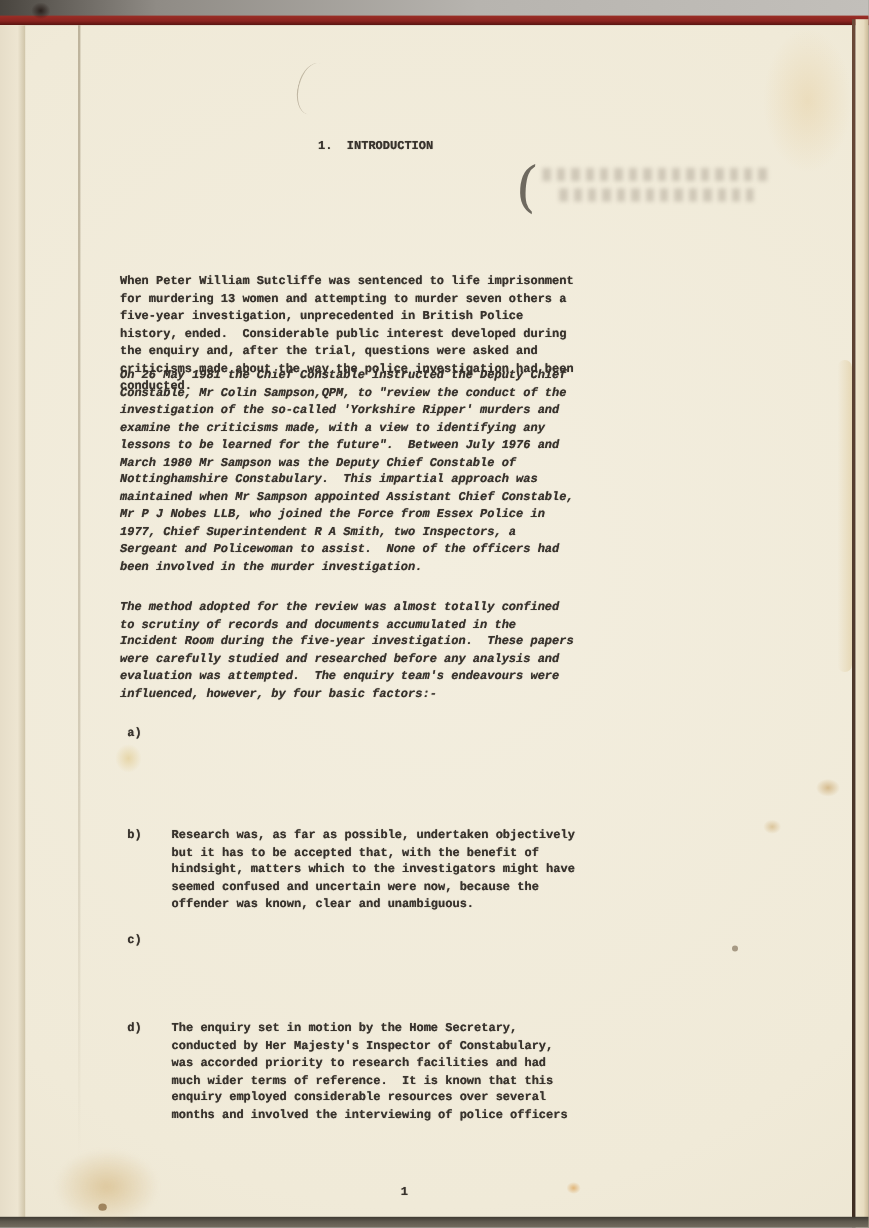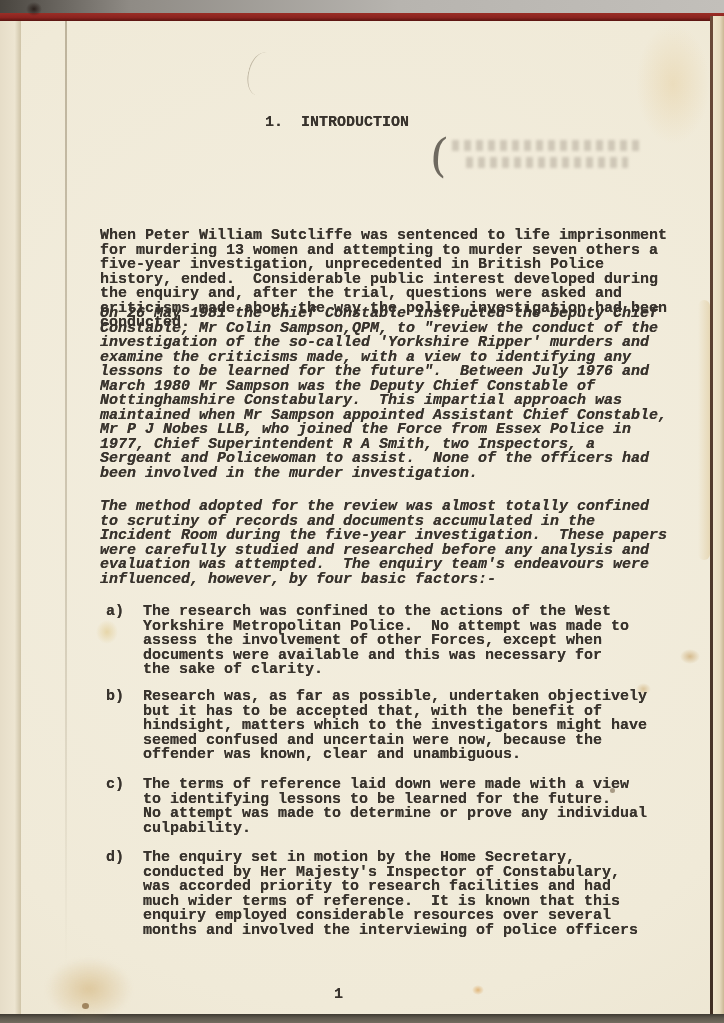--- a/index.html
+++ b/index.html
@@ -77,21 +77,21 @@
   .ghost1{left:452px;top:140px;width:192px;}
   .ghost2{left:466px;top:157px;width:162px;}
   .pen-mark{
     position:absolute;left:430px;top:130px;
     font-family:"DejaVu Serif",serif;font-size:46px;line-height:50px;font-weight:400;
     color:rgba(78,72,64,.8);transform:rotate(4deg);
   }
   
   .tw{
     position:absolute;white-space:pre;
-    font-size:15px;line-height:14.5px;font-weight:700;
+    font-size:10px;line-height:14.5px;font-weight:700;
     color:#38332d;letter-spacing:0;
     text-shadow:0 0 .6px rgba(52,46,40,.85);
   }
   .heading{left:265px;top:116px;}
   .p1{left:100px;top:189px;margin-top:40px;}
   .p2{left:100px;top:307px;font-style:italic;}
   .p3{left:100px;top:500px;font-style:italic;}
   .li-label{position:absolute;left:106px;}
   .li-text{position:absolute;left:143px;}
   .la{top:605px;} .lb{top:690px;} .lc{top:778px;} .ld{top:851px;}
@@ -149,38 +149,29 @@
 Sergeant and Policewoman to assist.  None of the officers had
 been involved in the murder investigation.</div>
   <div class="tw p3">The method adopted for the review was almost totally confined
 to scrutiny of records and documents accumulated in the
 Incident Room during the five-year investigation.  These papers
 were carefully studied and researched before any analysis and
 evaluation was attempted.  The enquiry team's endeavours were
 influenced, however, by four basic factors:-</div>
 
   <div class="tw li-label la">a)</div>
-  <div class="tw li-text la">The research was confined to the actions of the West
-Yorkshire Metropolitan Police.  No attempt was made to
-assess the involvement of other Forces, except when
-documents were available and this was necessary for
-the sake of clarity.</div>
 
   <div class="tw li-label lb">b)</div>
   <div class="tw li-text lb">Research was, as far as possible, undertaken objectively
 but it has to be accepted that, with the benefit of
 hindsight, matters which to the investigators might have
 seemed confused and uncertain were now, because the
 offender was known, clear and unambiguous.</div>
 
   <div class="tw li-label lc">c)</div>
-  <div class="tw li-text lc">The terms of reference laid down were made with a view
-to identifying lessons to be learned for the future.
-No attempt was made to determine or prove any individual
-culpability.</div>
 
   <div class="tw li-label ld">d)</div>
   <div class="tw li-text ld">The enquiry set in motion by the Home Secretary,
 conducted by Her Majesty's Inspector of Constabulary,
 was accorded priority to research facilities and had
 much wider terms of reference.  It is known that this
 enquiry employed considerable resources over several
 months and involved the interviewing of police officers</div>
 
   <div class="tw page-number">1</div>

